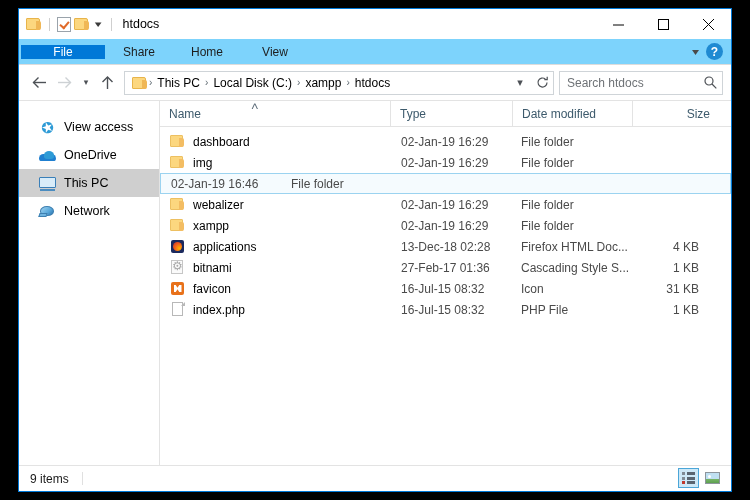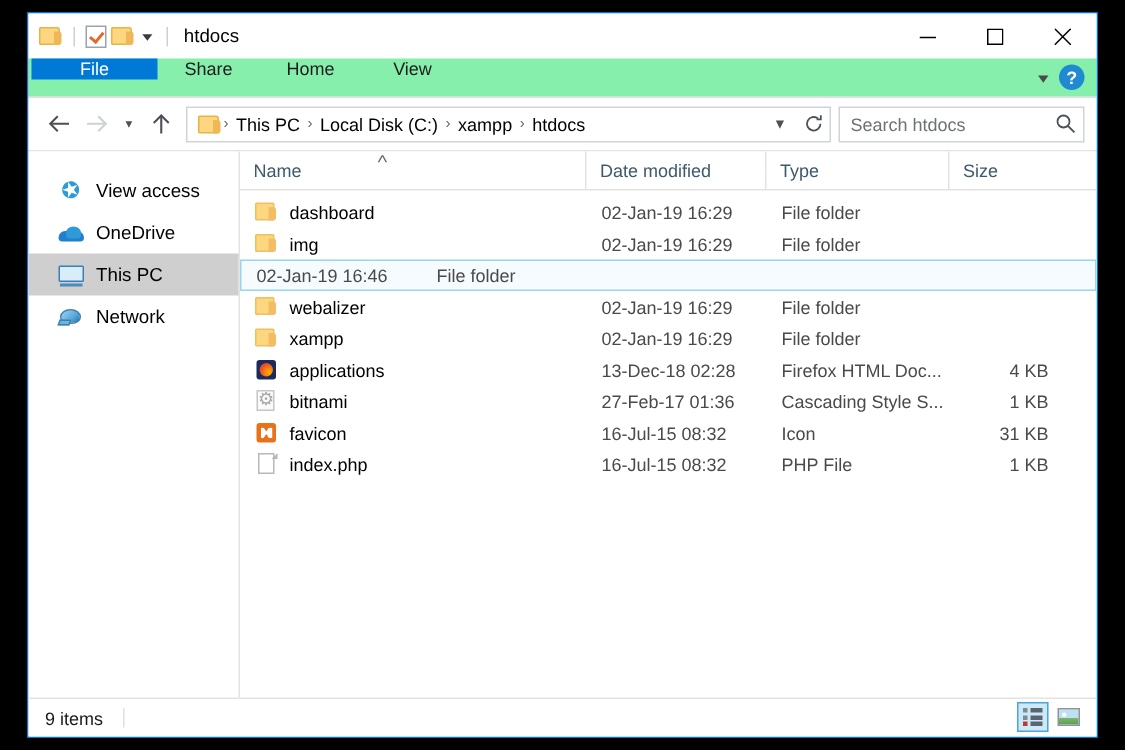--- a/index.html
+++ b/index.html
@@ -110,23 +110,23 @@
     align-items: center;
     justify-content: center;
     font-size: 12px;
     color: #000000;
     line-height: 1;
   }
 
   
   #ribbon-tabs {
     height: 25px;
-    background: #86efac;
-    display: flex;
-    align-items: flex-start;
+    background: #7dd3fc;
+    display: flex;
+    align-items: center;
     flex: 0 0 auto;
     position: relative;
     border-bottom: 1px solid #dcdcdc;
   }
   .rtab {
     display: flex;
     align-items: center;
     justify-content: center;
     font-size: 12px;
     color: #1d1d1d;
@@ -377,21 +377,21 @@
     align-items: center;
     padding-left: 9px;
     box-sizing: border-box;
     border-left: 1px solid #e3e3e3;
     position: relative;
   }
   .col-head:first-child { border-left: none; }
   .col-name { width: 230px; flex: 0 0 230px; }
   .col-date { width: 120px; flex: 0 0 120px; }
   .col-type { width: 122px; flex: 0 0 122px; }
-  .col-size { width: 78px; flex: 0 0 78px; }
+  .col-size { width: 78px; flex: 0 0 78px; justify-content: flex-end; }
   #sort-caret {
     position: absolute;
     left: 92px;
     top: 0px;
     font-size: 10px;
     color: #5b6b78;
     transform: scaleX(1.3);
   }
   #file-rows {
     flex: 1 1 auto;
@@ -732,25 +732,25 @@
       </div>
     </div>
 
     <div id="list-pane">
 
       <div id="col-headers">
         <div class="col-head col-name">
           <span>Name</span>
           <span id="sort-caret">˄</span>
         </div>
+        <div class="col-head col-type">
+          <span>Type</span>
+        </div>
         <div class="col-head col-date">
           <span>Date modified</span>
-        </div>
-        <div class="col-head col-type">
-          <span>Type</span>
         </div>
         <div class="col-head col-size">
           <span>Size</span>
         </div>
       </div>
 
       <div id="file-rows">
 
         <div class="file-row">
           <div class="cell cell-name">

